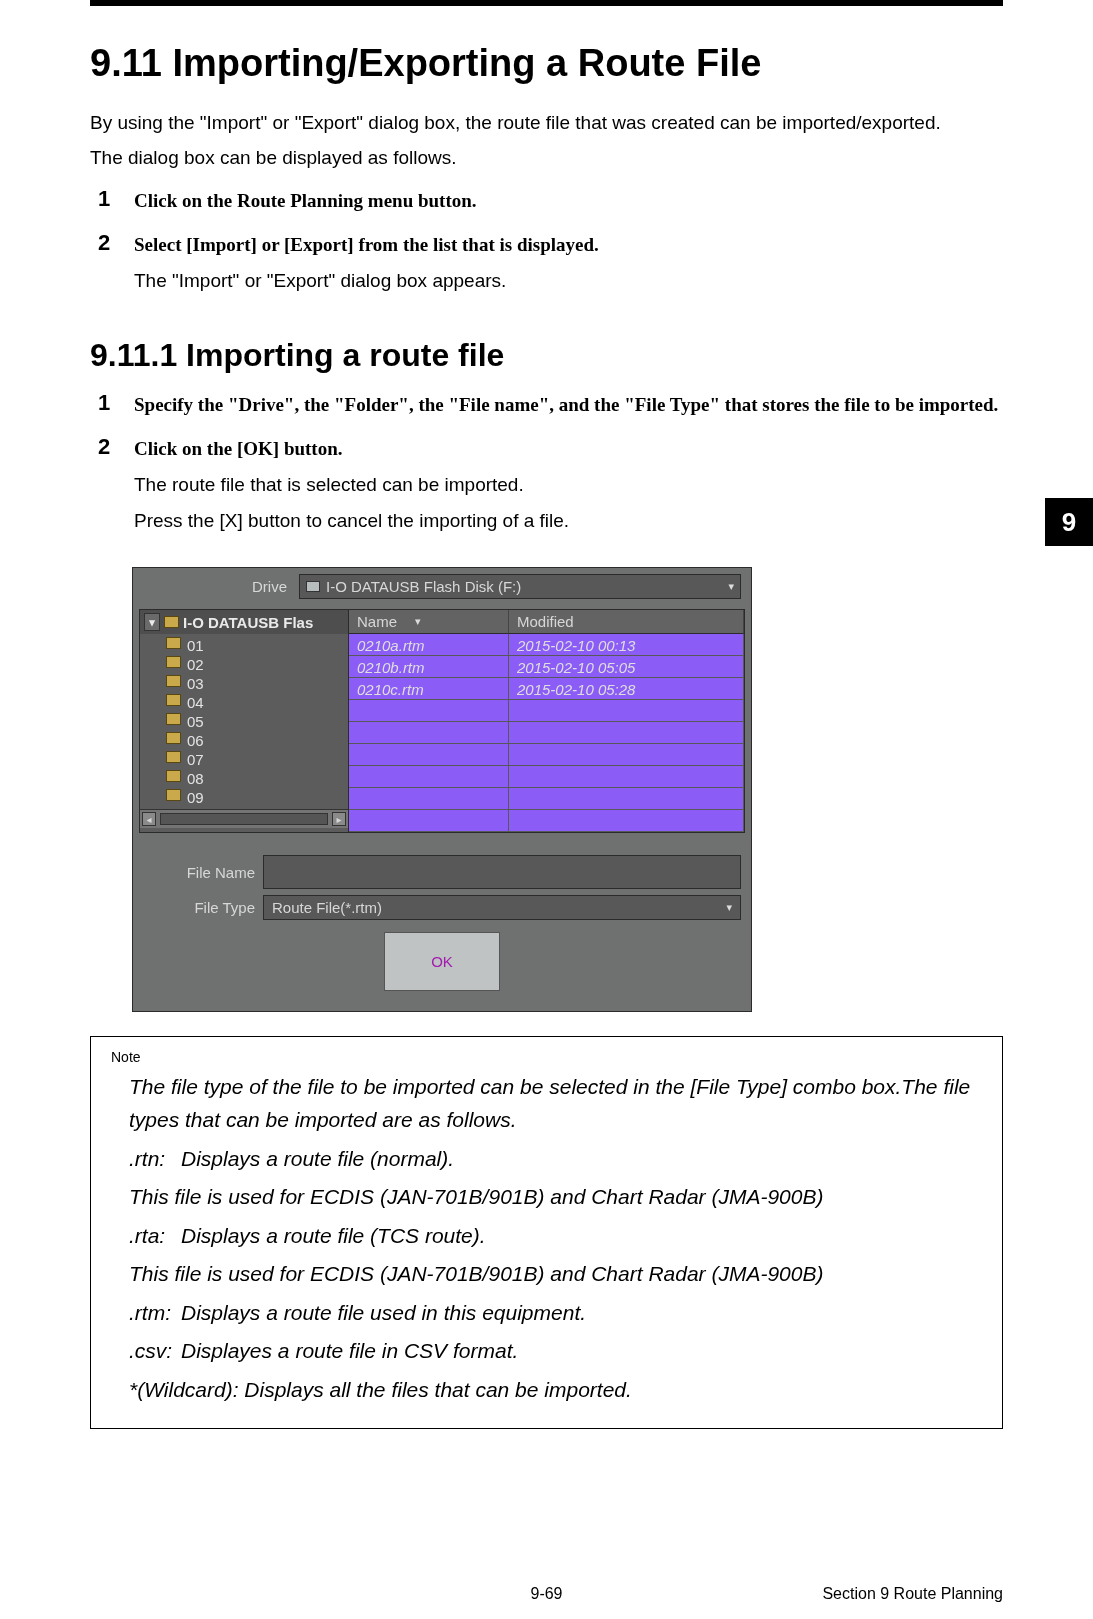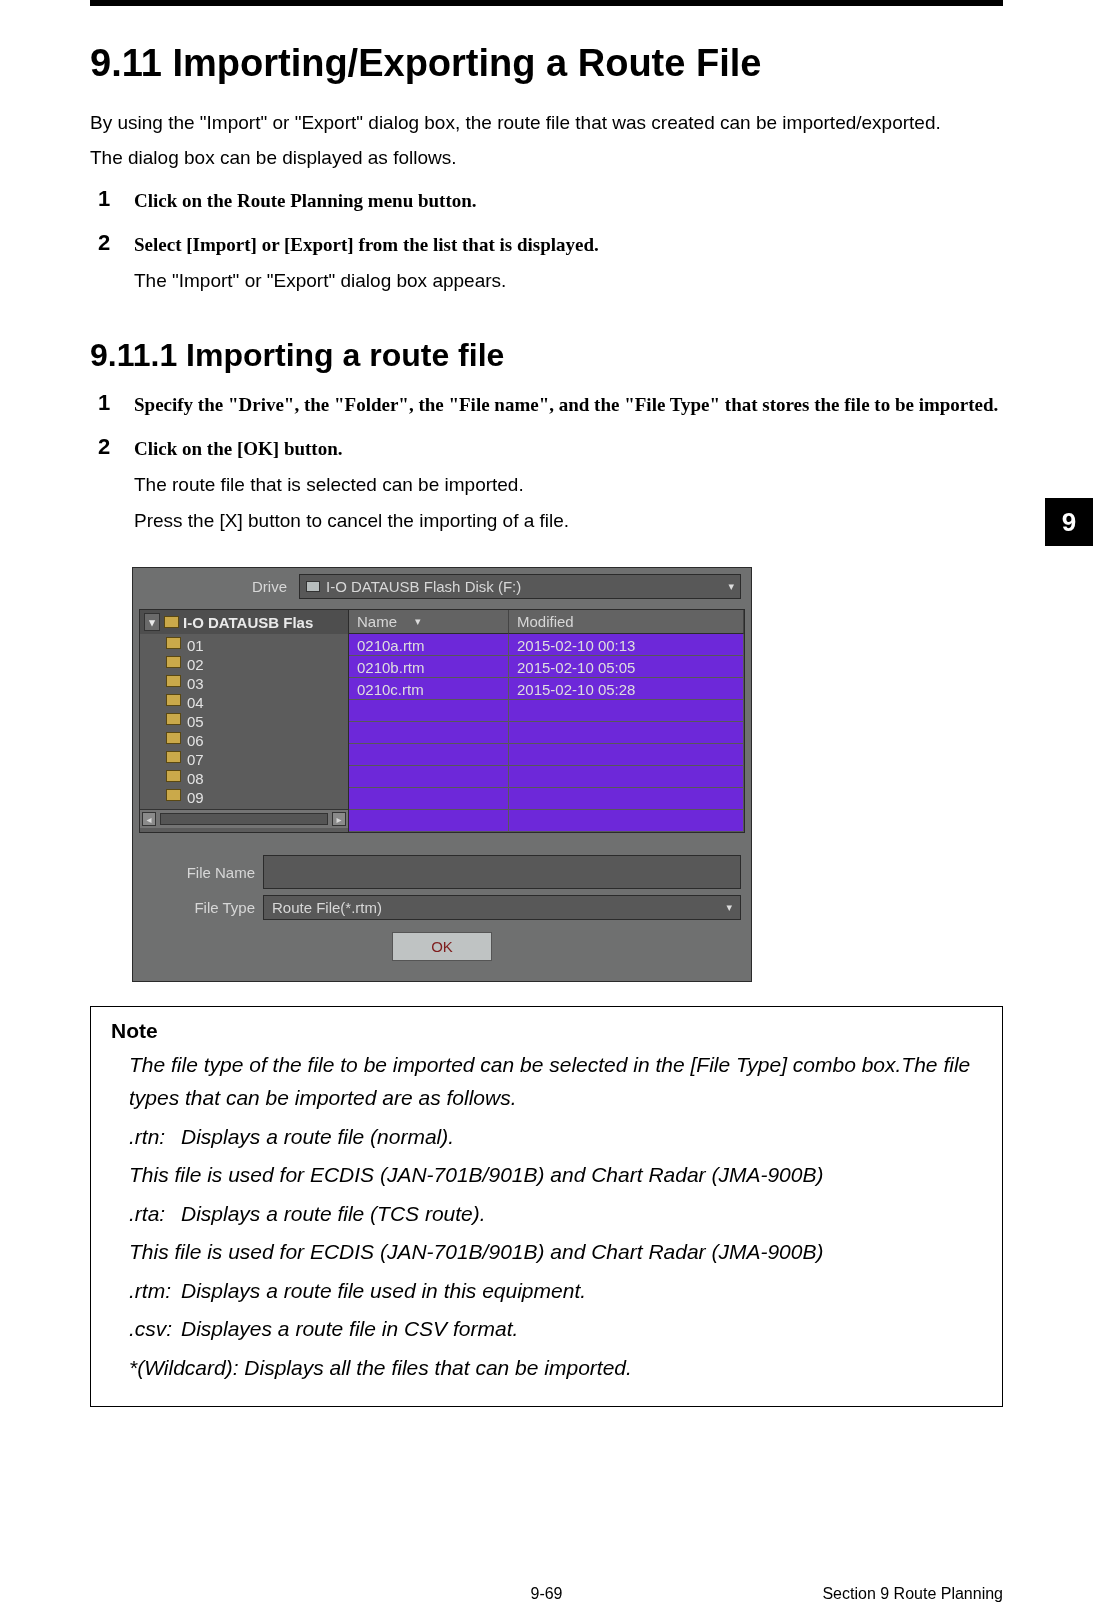--- a/index.html
+++ b/index.html
@@ -159,48 +159,48 @@
   .file-pane { flex:1; border:1px solid #2b2b2b; border-left:none; display:flex; flex-direction:column; }
   .file-head {
     display:flex; background:#636363;
   }
   .file-head .col {
     padding:3px 8px; border-right:1px solid #444; border-bottom:1px solid #2b2b2b;
     display:flex; align-items:center; gap:18px;
   }
   .col-name { width: 160px; }
   .col-mod  { flex:1; }
-  .file-rows { background:#6d28d9; flex:1; }
+  .file-rows { background:#8b5cf6; flex:1;font-style:italic; }
   .file-row { display:flex; border-bottom:1px solid #585858; height:22px; }
   .file-row .cell { padding:3px 8px; border-right:1px solid #585858; color:#dedede; }
   .cell-name { width:160px; }
   .cell-mod  { flex:1; }
   .form-rows { padding: 10px; }
   .form-row { display:flex; align-items:center; margin:6px 0; }
   .form-row .flbl { width:120px; text-align:right; padding-right:8px; }
   .fn-input {
     flex:1; height:34px; background:#585858; border:1px solid #2b2b2b;
   }
   .ft-select {
     flex:1; background:#585858; border:1px solid #2b2b2b;
     padding:3px 8px; display:flex; justify-content:space-between; align-items:center;
   }
   .ok-row { text-align:center; padding:6px 0 10px 0; }
   .ok-btn {
-    display:inline-block; width:100px; padding:5px 0;
-    background:#bfc3c3; color:#7f1d1d; border:1px solid #555; text-align:center;
+    display:inline-block; width:116px; padding:20px 0;
+    background:#bfc3c3; color:#a21caf; border:1px solid #555; text-align:center;
     cursor:pointer;
   }
   
   .note-box {
     border:1px solid #000;
     padding: 12px 20px 16px 20px;
     margin: 18px 0 0 0;
   }
-  .note-title { font-weight:bold; font-size:21px; }
+  .note-title { font-weight:normal; font-size:14px; }
   .note-body p { margin:6px 0; font-size:21px; line-height:1.55;font-style:italic; }
   .note-body .ind { padding-left:18px; }
   .note-body .def { padding-left:18px; }
   .ext { display:inline-block; width:52px; }
   
   .footer {
     position:absolute;
     bottom: 16px;
     left: 90px; right: 90px;
     display:flex;

